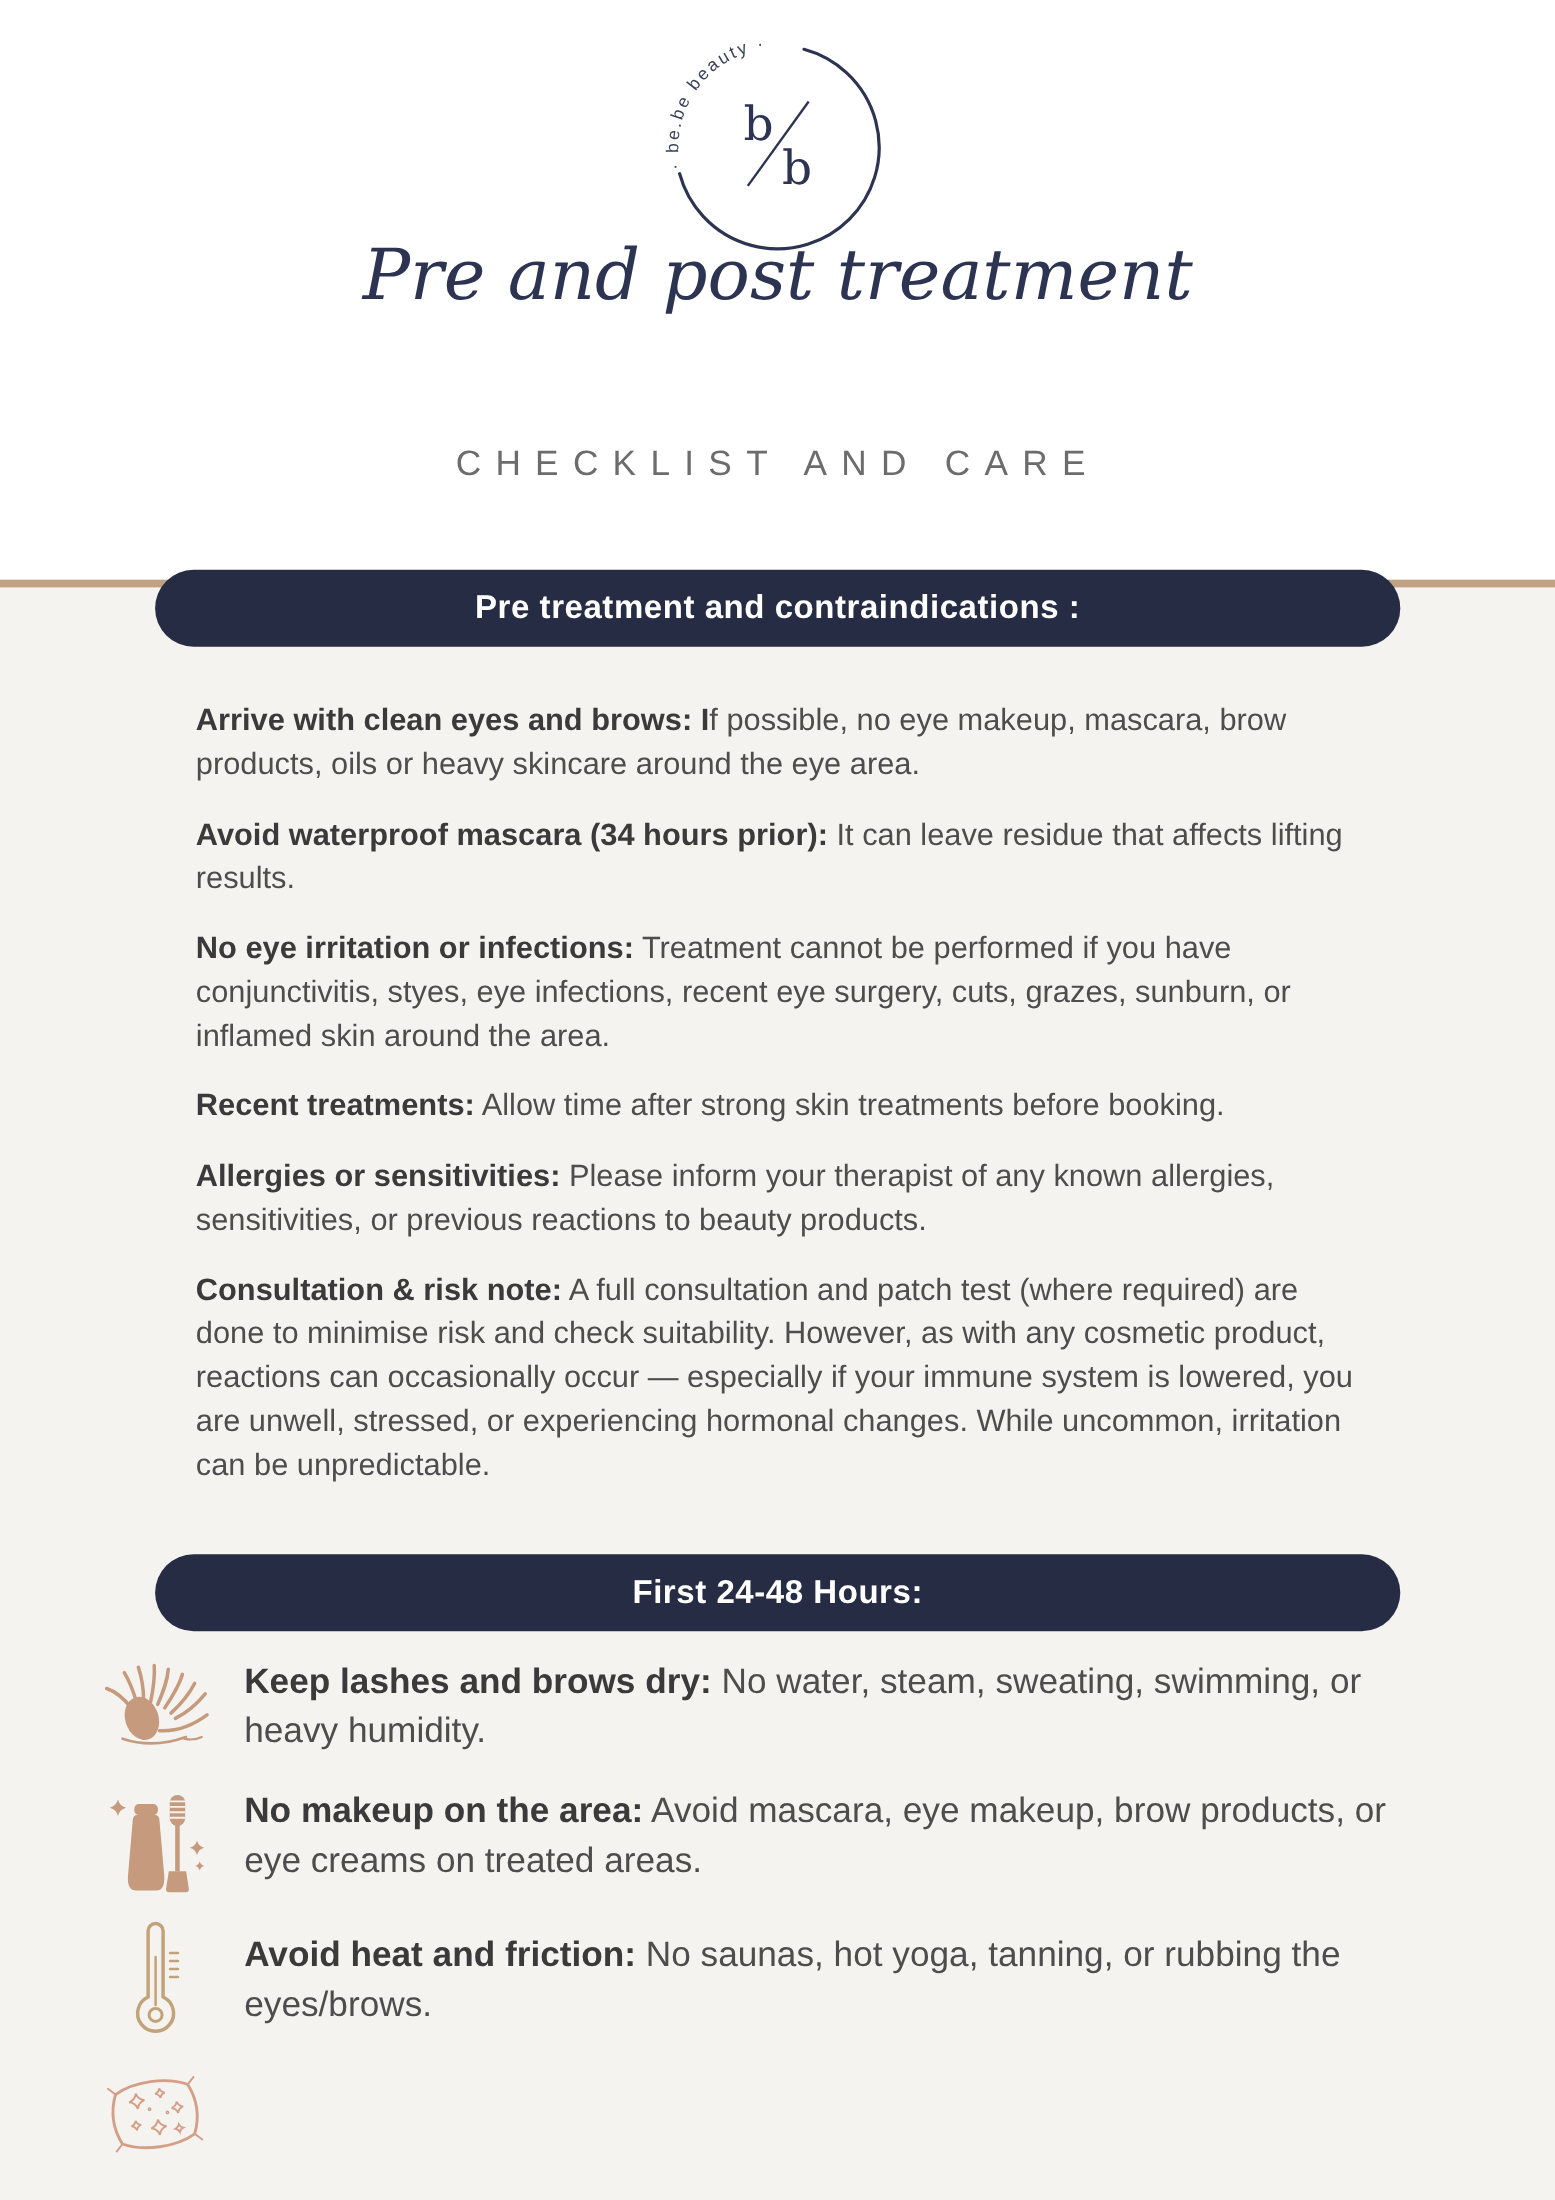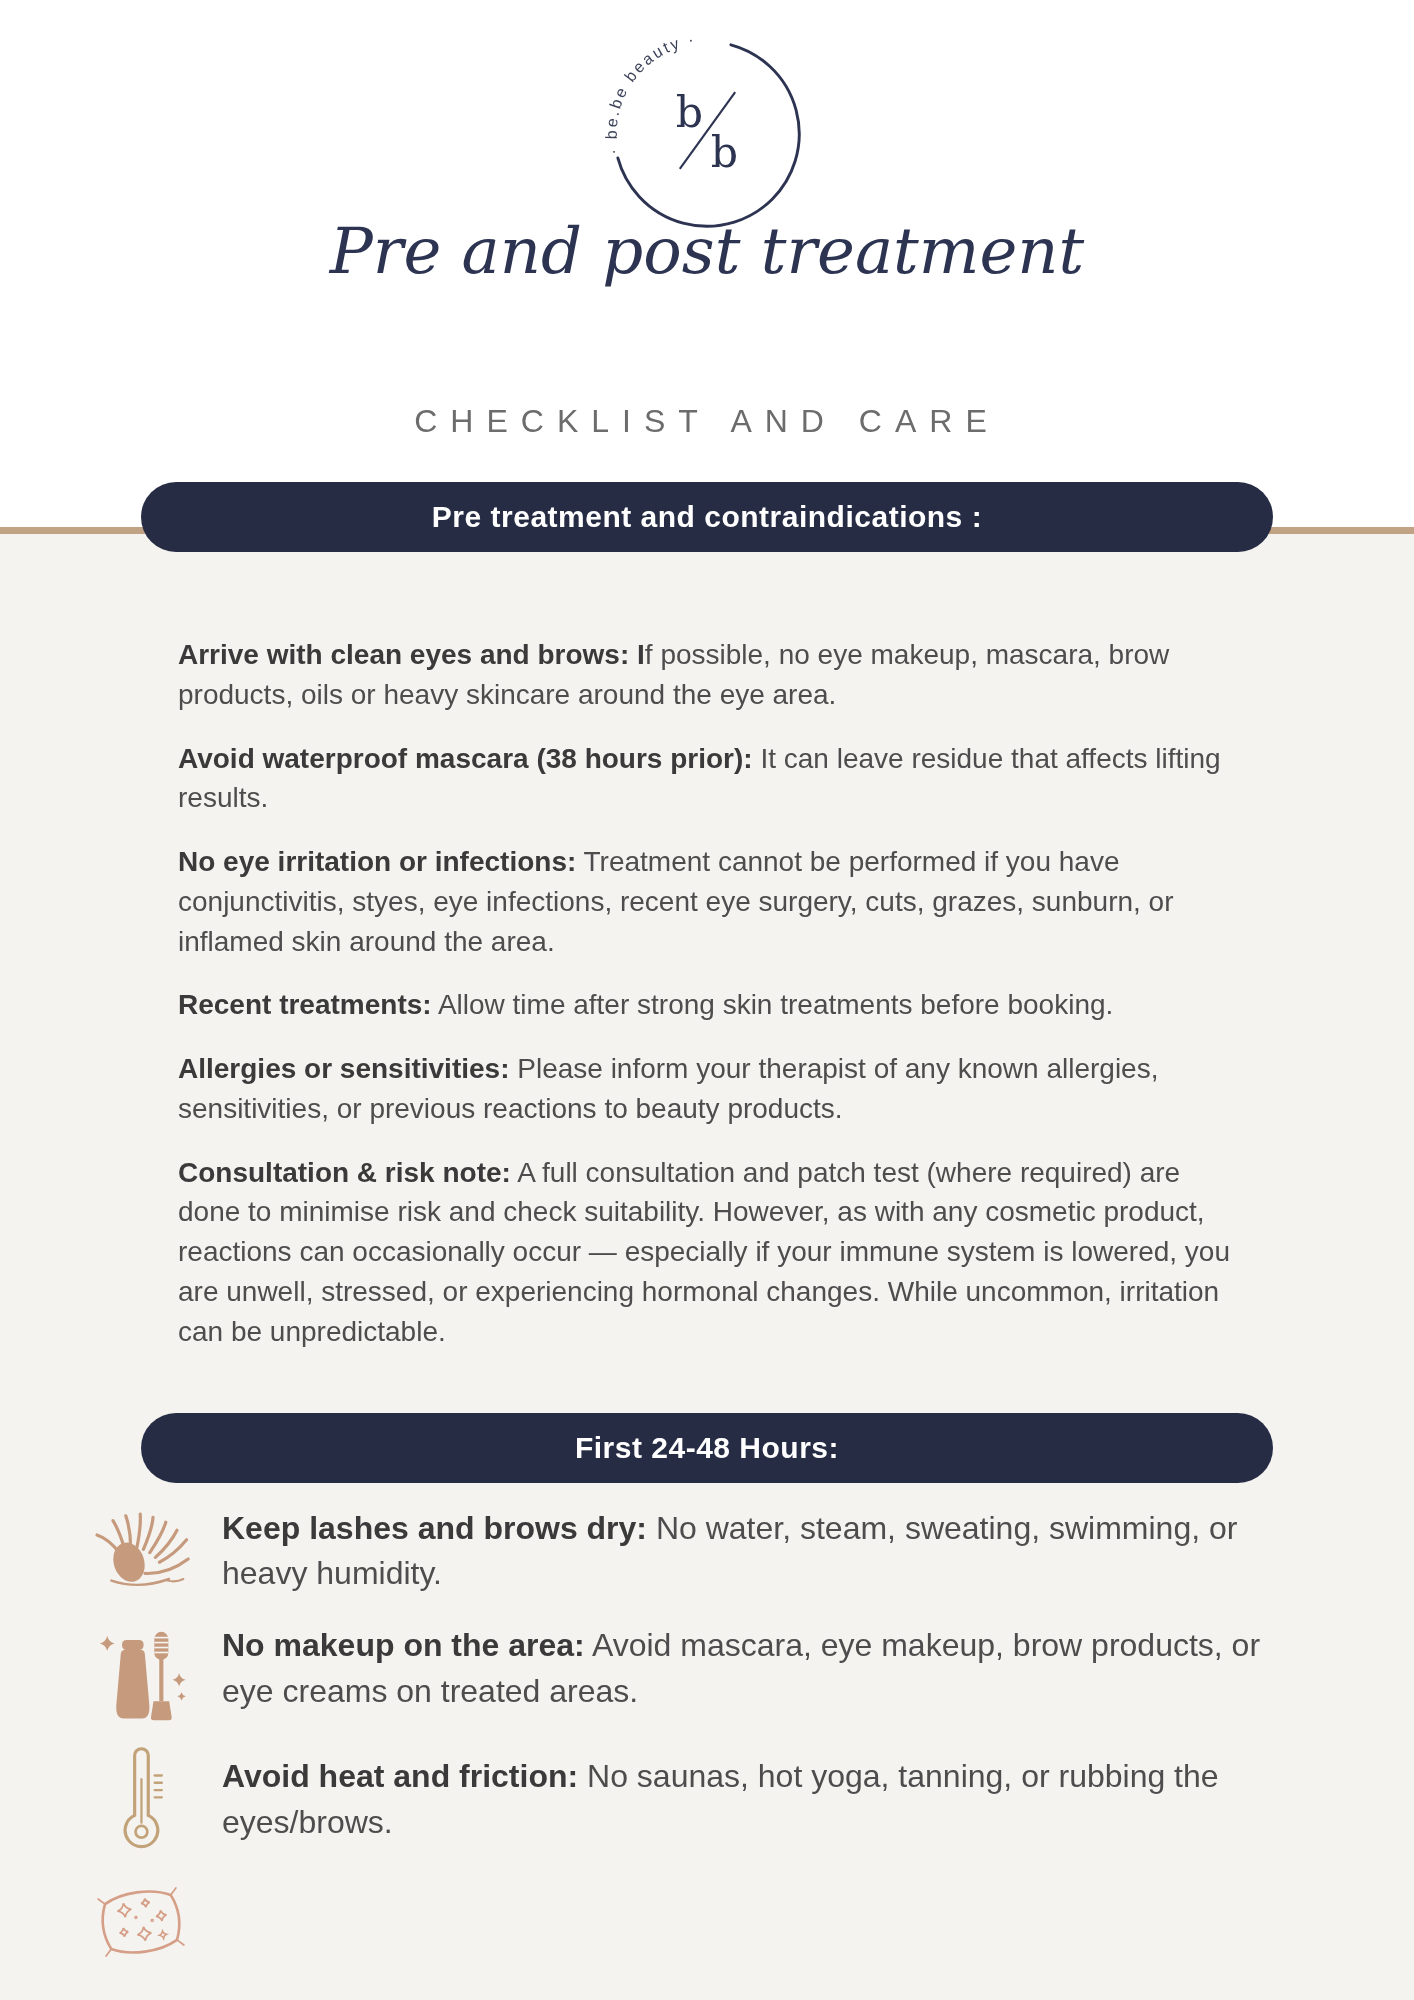--- a/index.html
+++ b/index.html
@@ -25,21 +25,21 @@
     font-family:"DejaVu Serif",serif;font-style:italic;
     font-size:46px;color:#2c3452;
   }
   .pill{
     position:absolute;left:141px;width:1132px;height:70px;
     background:#262c44;border-radius:36px;
     display:flex;align-items:center;justify-content:center;
     color:#ffffff;font-weight:bold;font-size:30px;letter-spacing:0.5px;
     z-index:2;
   }
-  .pill-pre{top:482px;}
+  .pill-pre{top:518px;}
   .pill-after{top:1413px;}
   .pre-paragraphs{position:absolute;top:635px;left:178px;width:1072px;}
   .para{
     margin:0 0 24px 0;font-size:28px;line-height:1.42;color:#4d4d4d;
   }
   .para b,.care-text b{color:#3a3a3a;}
   .care-list{position:absolute;top:1506px;left:88px;width:1180px;}
   .care-item{display:flex;align-items:center;margin-bottom:18px;}
   .icon-box{width:106px;min-width:106px;display:flex;align-items:center;justify-content:center;margin-right:28px;}
   .care-text{font-size:32px;line-height:1.42;color:#4d4d4d;}
@@ -67,21 +67,21 @@
 
   <div class="page-title">Pre and post treatment</div>
   <div class="page-subtitle">CHECKLIST AND CARE</div>
 
   <div class="pill pill-pre">
     <span>Pre treatment and contraindications :</span>
   </div>
 
   <div class="pre-paragraphs">
     <p class="para"><b>Arrive with clean eyes and brows: I</b><span>f possible,  no eye makeup, mascara, brow products, oils or heavy skincare around the eye area.</span></p>
-    <p class="para"><b>Avoid waterproof mascara (38 hours prior):</b><span> It can leave residue that affects lifting results.</span></p>
+    <p class="para"><b>Avoid waterproof mascara (34 hours prior):</b><span> It can leave residue that affects lifting results.</span></p>
     <p class="para"><b>No eye irritation or infections:</b><span> Treatment cannot be performed if you have conjunctivitis, styes, eye infections, recent eye surgery, cuts, grazes, sunburn, or inflamed skin around the area.</span></p>
     <p class="para"><b>Recent treatments:</b><span> Allow time after strong skin treatments before booking.</span></p>
     <p class="para"><b>Allergies or sensitivities:</b><span> Please inform your therapist of any known allergies, sensitivities, or previous reactions to beauty products.</span></p>
     <p class="para"><b>Consultation &amp; risk note:</b><span> A full consultation and patch test (where required) are done to minimise risk and check suitability. However, as with any cosmetic product, reactions can occasionally occur — especially if your immune system is lowered, you are unwell, stressed, or experiencing hormonal changes. While uncommon, irritation can be unpredictable.</span></p>
   </div>
 
   <div class="pill pill-after">
     <span>First 24-48 Hours:</span>
   </div>
 

